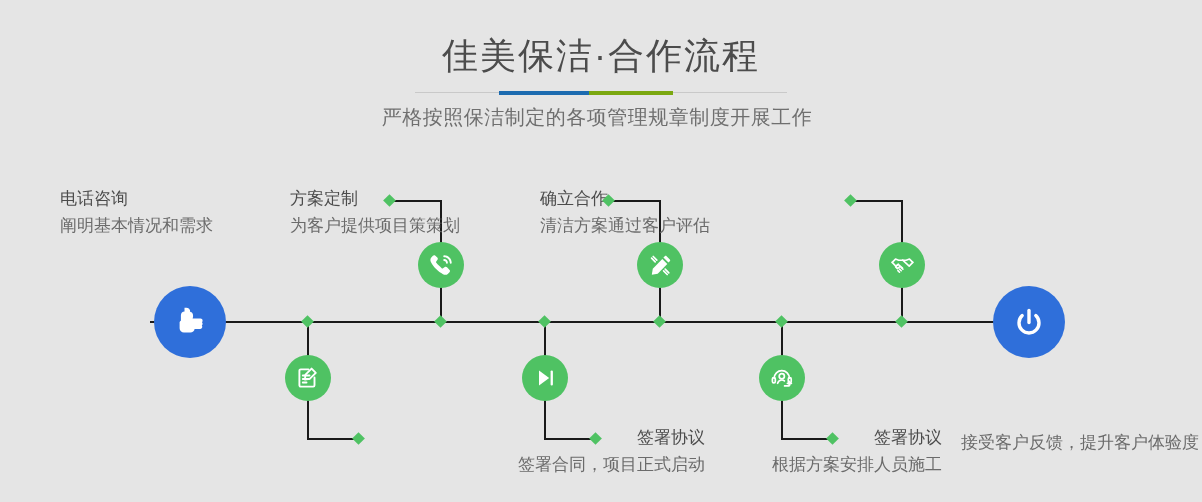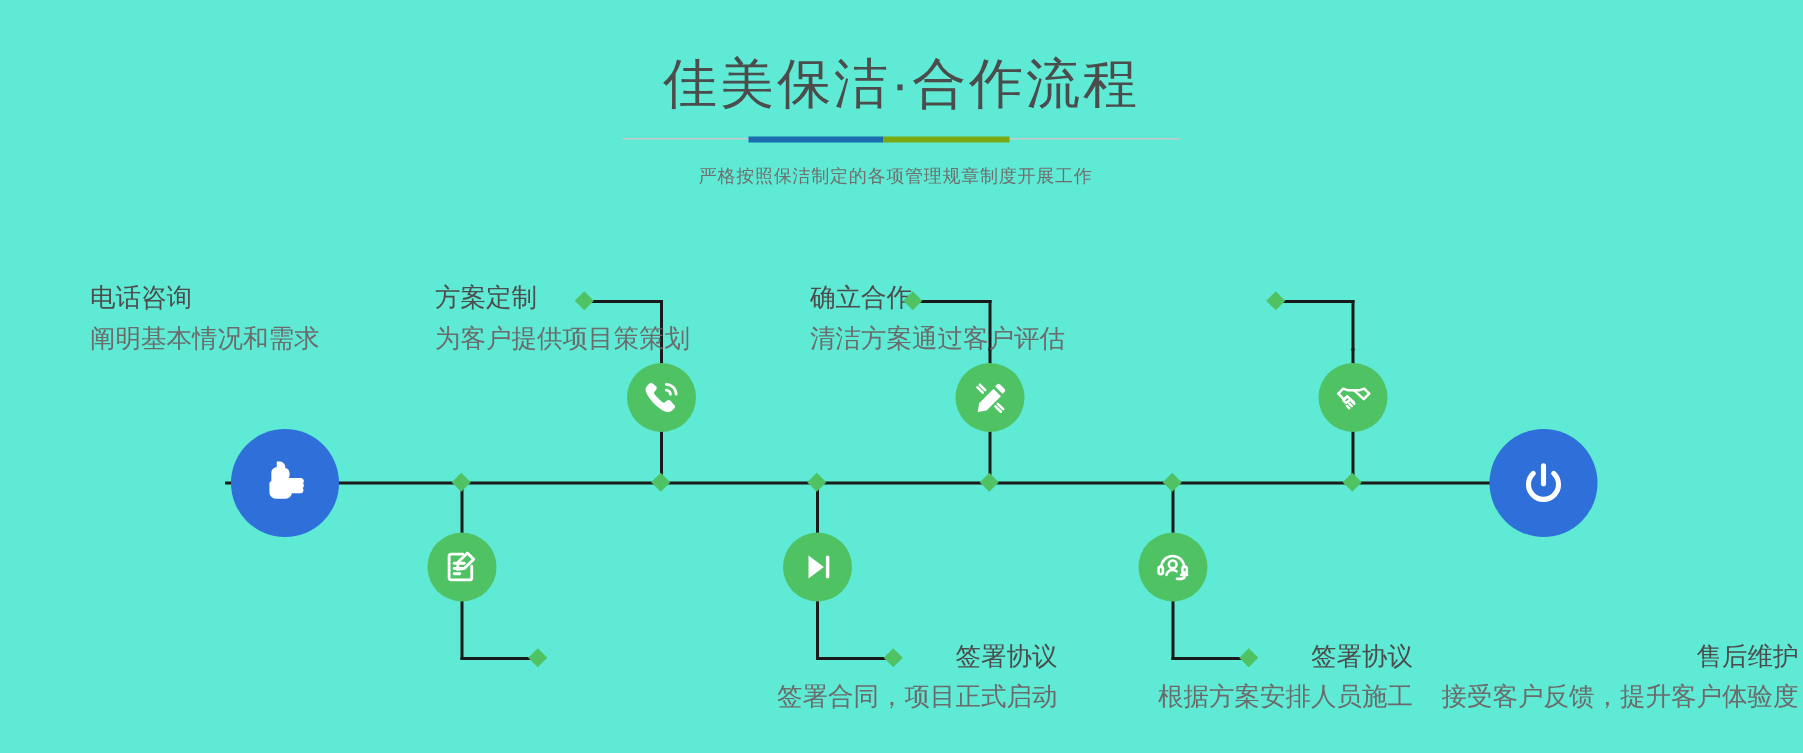--- a/index.html
+++ b/index.html
@@ -9,21 +9,21 @@
   }
   body {
     font-family: "Liberation Sans", "DejaVu Sans", sans-serif;
     -webkit-font-smoothing: antialiased;
   }
 
   .page {
     position: relative;
     width: 1202px;
     height: 502px;
-    background: #5eead4;
+    background: #e5e5e5;
     overflow: hidden;
   }
 
   
   .header {
     position: absolute;
     left: 0;
     top: 34px;
     width: 1202px;
     text-align: center;
@@ -53,21 +53,21 @@
     width: 90px;
     background: #1c6bb0;
   }
   .divider .seg-green {
     left: 174px;
     width: 84px;
     background: #7ba811;
   }
   .page-subtitle {
     margin: 13px 8px 0 0;
-    font-size: 12px;
+    font-size: 20px;
     color: #6f6f6f;
     letter-spacing: 0.5px;
     line-height: 22px;
   }
 
   
   .timeline {
     position: absolute;
     left: 0;
     top: 0;
@@ -296,21 +296,20 @@
             <path d="M20.7 17.8v1.1c0 1.1-0.9 2-2 2h-3.1"></path>
             <circle cx="12.8" cy="11.2" r="2.6"></circle>
             <path d="M8.6 18.3c0.6-2 2.2-3.3 4.2-3.3 1 0 1.9 0.3 2.6 0.9"></path>
             <line x1="18.4" y1="18.3" x2="22.4" y2="18.3"></line>
             <line x1="20.4" y1="16.3" x2="20.4" y2="20.3"></line>
           </g>
         </svg>
       </span>
     </div>
     <div class="label align-left" style="left:839px; top:427px; width:360px;">
-      <div class="l-title">售后维护</div>
       <div class="l-desc">接受客户反馈，提升客户体验度</div>
     </div>
 
     <div class="stem" style="left:901px; top:232px; height:90px;"></div>
     <div class="elbow" style="left:851px; top:200px; width:52px;"></div>
     <div class="stem" style="left:901px; top:200px; height:34px;"></div>
     <div class="diamond" style="left:846px; top:196px;"></div>
     <div class="diamond" style="left:897px; top:317px;"></div>
     <div class="node-icon" style="left:879px; top:242px;">
       <span>

